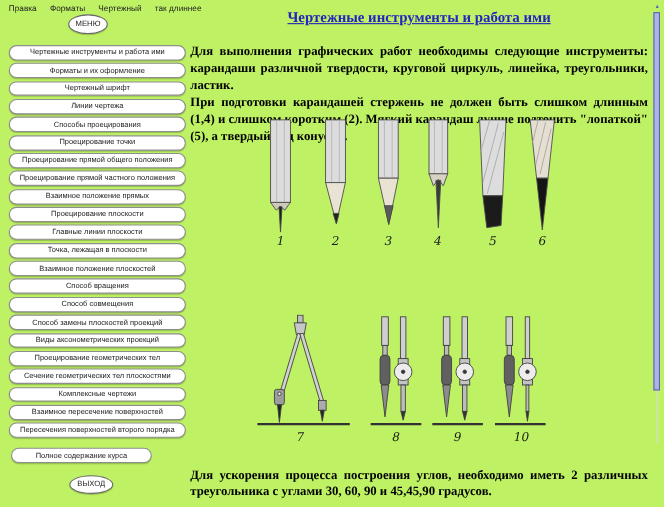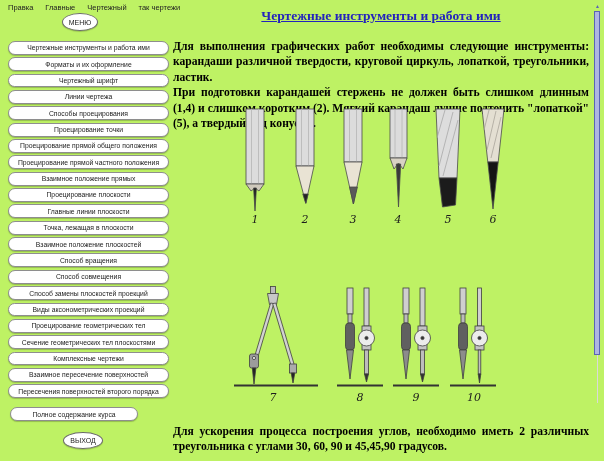--- a/index.html
+++ b/index.html
@@ -55,23 +55,23 @@
                        background:#aeb5e2; border:1px solid #5a64b4; cursor:pointer; }
 </style>
 </head>
 <body>
 
 <div id="screen">
 
   <div class="menubar">
 
   <span>Правка</span>
-      <span>Главные</span>
+      <span>Форматы</span>
       <span>Чертежный</span>
-      <span>так чертежи</span>
+      <span>так длиннее</span>
     </div>
 
   <button class="oval-btn" id="menu-btn">МЕНЮ</button>
 
   <nav class="sidebar">
 
   <button class="side-btn">Чертежные инструменты и работа ими</button>
       <button class="side-btn">Форматы и их оформление</button>
       <button class="side-btn">Чертежный шрифт</button>
       <button class="side-btn">Линии чертежа</button>
@@ -95,21 +95,21 @@
       <button class="side-btn">Пересечения поверхностей второго порядка</button>
     </nav>
 
   <button id="contents-btn">Полное содержание курса</button>
   <button class="oval-btn" id="exit-btn">ВЫХОД</button>
 
   <div class="content">
     <h1 class="title">Чертежные инструменты и работа ими</h1>
 
     <div id="pblock1">
-      <p class="para">Для выполнения графических работ необходимы следующие инструменты: карандаши различной твердости, круговой циркуль, лопаткой, треугольники, ластик.</p>
+      <p class="para">Для выполнения графических работ необходимы следующие инструменты: карандаши различной твердости, круговой циркуль, линейка, треугольники, ластик.</p>
       <p class="para">При подготовки карандашей стержень не должен быть слишком длинным (1,4) и слишком коротким (2). Мягкий карандаш лучше подточить "лопаткой" (5), а твердый под конус(6).</p>
     </div>
 
     <div class="fig" id="fig-pencils">
       <svg viewBox="0 0 330 104" width="330" height="104" xmlns="http://www.w3.org/2000/svg">
 
         <g stroke="#4a4a4a" stroke-width="0.8">
           <rect x="16" y="1" width="18" height="75" fill="#dcdcdc"></rect>
           <line x1="21.5" y1="1" x2="21.5" y2="76" stroke="#b5b5b5"></line>
           <line x1="28.5" y1="1" x2="28.5" y2="76" stroke="#b5b5b5"></line>

